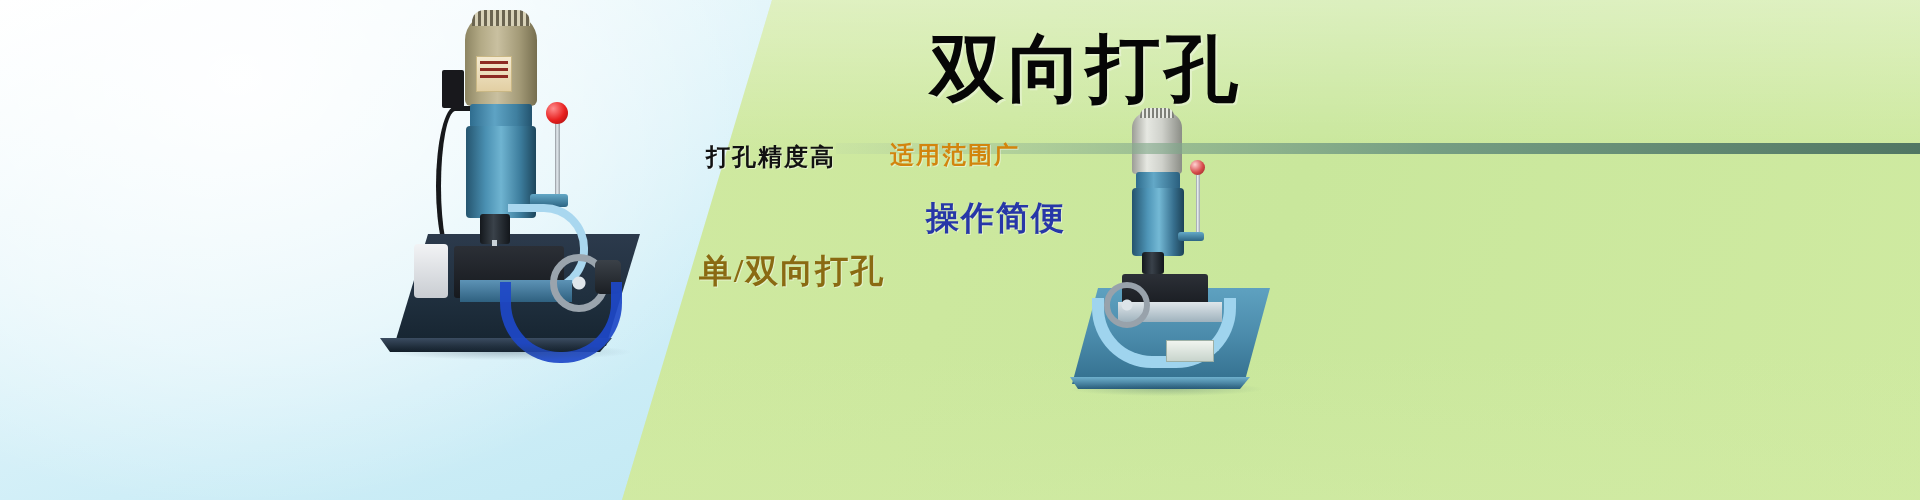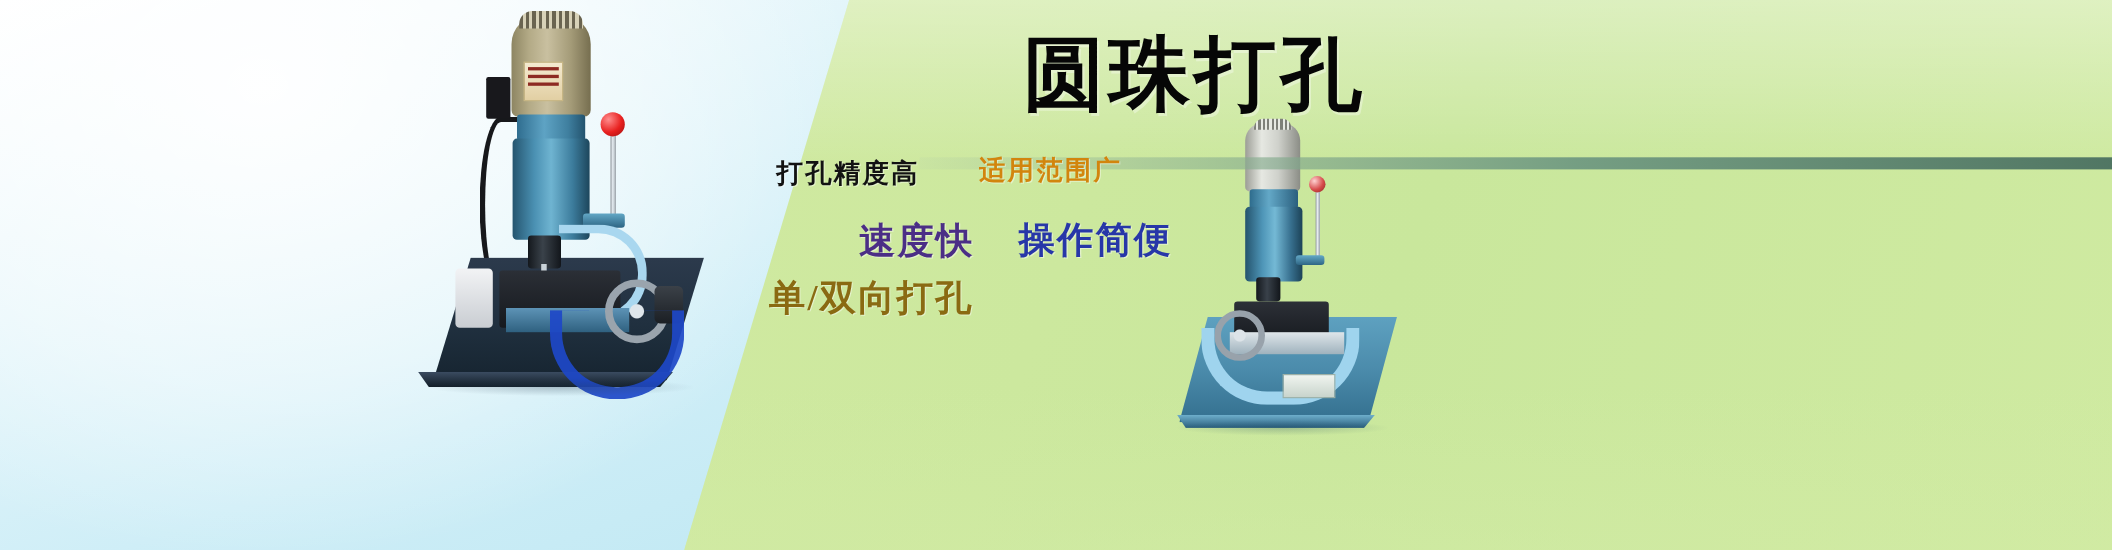--- a/index.html
+++ b/index.html
@@ -200,22 +200,21 @@
     <div class="mr-lever-arm"></div>
     <div class="mr-chuck"></div>
     <div class="mr-jig"></div>
     <div class="mr-jig-plate"></div>
     <div class="mr-wheel"></div>
     <div class="mr-hose"></div>
     <div class="mr-tag"></div>
     <div class="mr-shadow"></div>
   </div>
 
-  <div class="title">圆珠打孔</div>
+  <div class="title">双向打孔</div>
   <div class="title-rule"></div>
 
   <div class="feat f1" style="color: rgb(18, 18, 18);">打孔精度高</div>
   <div class="feat f2" style="color: rgb(210, 133, 13);">适用范围广</div>
-  <div class="feat f3" style="color: rgb(75, 46, 134);">速度快</div>
   <div class="feat f4" style="color: rgb(39, 55, 168);">操作简便</div>
   <div class="feat f5" style="color: rgb(138, 106, 18);">单/双向打孔</div>
 
 </div>
 
 </body></html>

